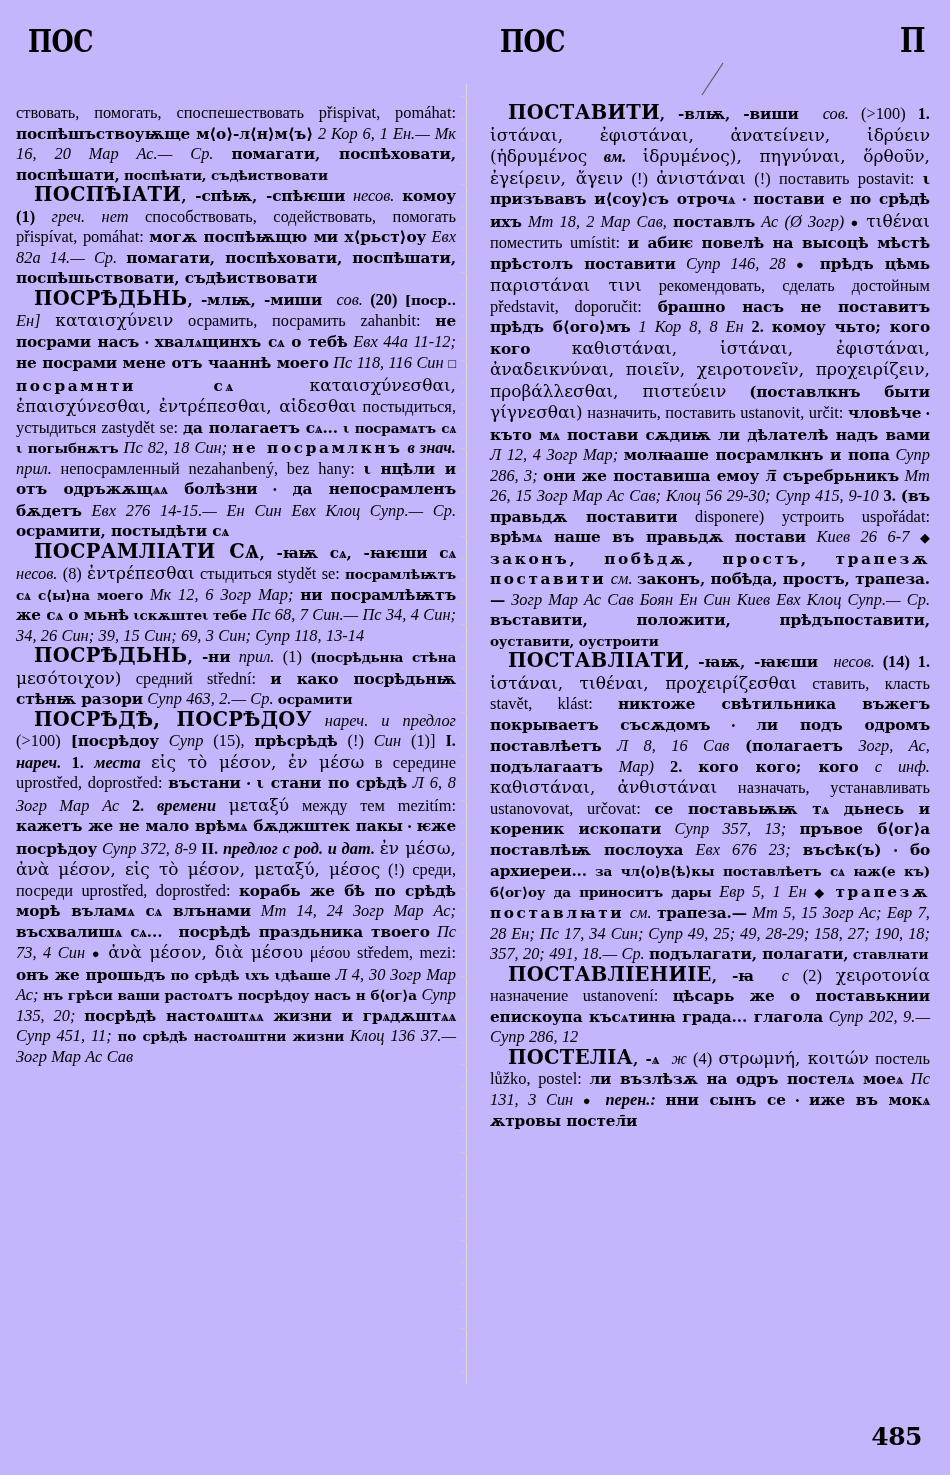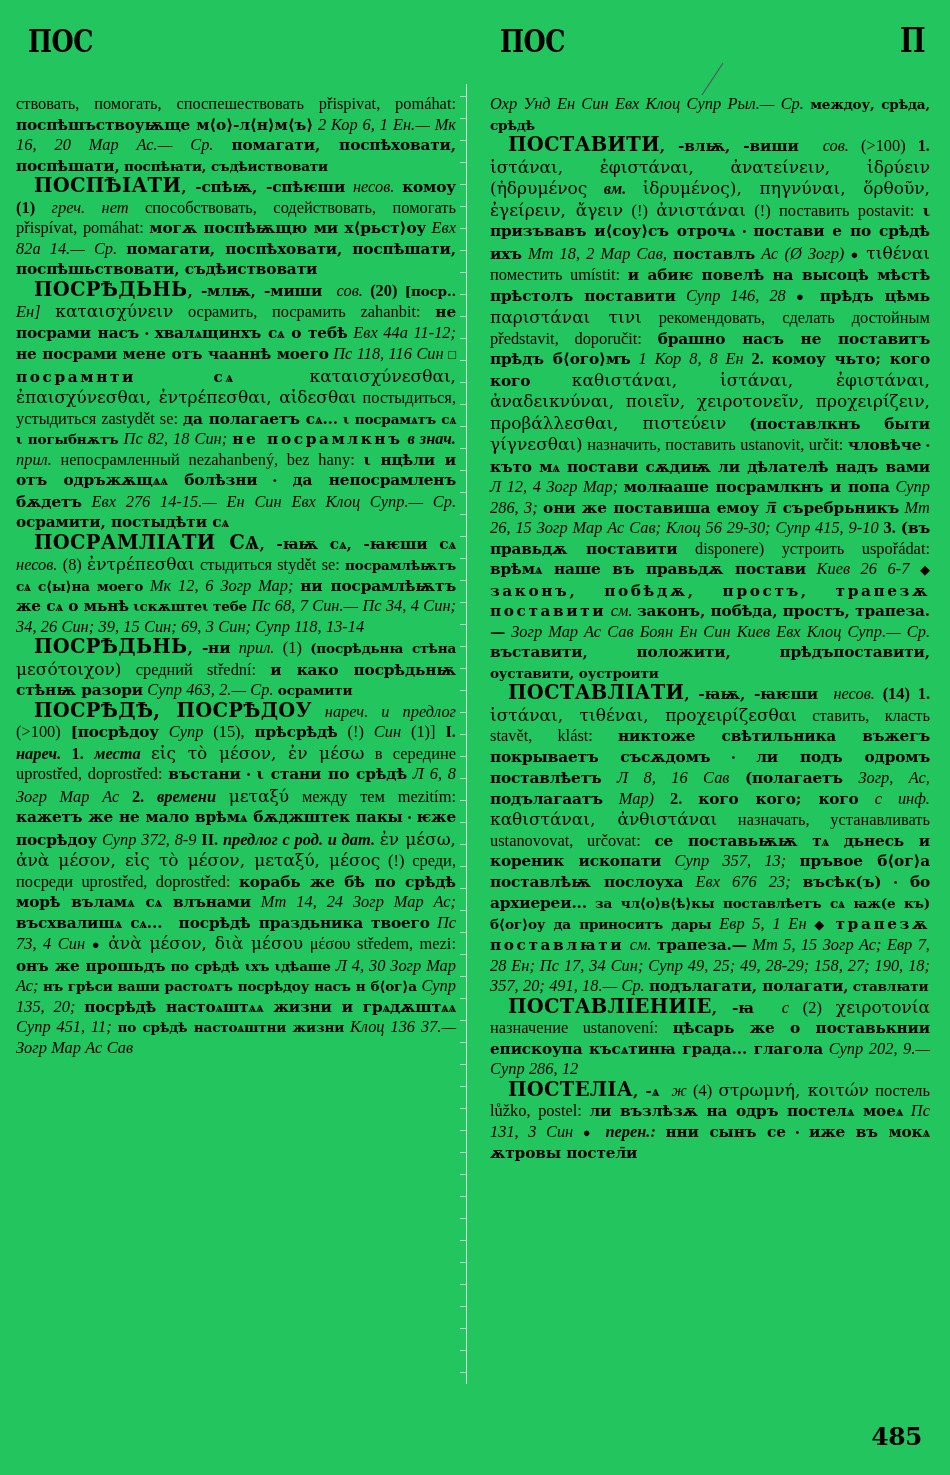--- a/index.html
+++ b/index.html
@@ -15,21 +15,21 @@
     font-family: "Liberation Serif", "DejaVu Serif", serif;
     color: #000000;
     overflow: hidden;
   }
 
   .page {
     position: absolute;
     inset: 0;
     width: 950px;
     height: 1475px;
-    background: #22c55e;
+    background: #c4b5fd;
   }
 
   
   .running-head {
     position: absolute;
     top: 24px;
     left: 28px;
     right: 26px;
     height: 44px;
   }
@@ -68,21 +68,21 @@
   
   .columns {
     position: absolute;
     top: 86px;
     left: 16px;
     width: 918px;
     height: 1290px;
   }
   .col {
     position: absolute;
-    top: 8px;
+    top: 17px;
     width: 440px;
     height: 1290px;
   }
   .col-left  { left: 0px; }
   .col-right { left: 474px; }
 
   
   .entry, .cont {
     margin: 0 0 0 0;
     font-size: 16.4px;
@@ -307,24 +307,20 @@
         <span class="ocs">посрѣдѣ настоѧштѧѧ жизни и грѧдѫштѧѧ</span>
         <span class="it">Супр 451, 11;</span>
         <span class="ocs-sm">по срѣдѣ настоѧ​штни жизни</span>
         <span class="it">Клоц 136 37.— Зогр Мар Ас Сав</span>
       </p>
 
     </div>
 
     <div class="col col-right">
 
-      <p class="cont">
-        <span class="it">Охр Унд Ен Син Евх Клоц Супр Рыл.— Ср.</span>
-        <span class="ocs-sm">междоу, срѣда, срѣдѣ</span>
-      </p>
 
       <p class="entry">
         <span class="headword">ПОСТАВИТИ</span><span class="ocs">, </span><span class="ocs">-влѭ, -виши</span>
         <span class="it">&nbsp;</span><span class="it">сов.</span>
         <span class="ru">(&gt;100)</span>
         <span class="ru nb">1.</span>
         <span class="gr">ἱστάναι, ἐφιστάναι, ἀνατείνειν, ἱδρύειν (ἡδρυμένος</span>
         <span class="it-b">вм.</span>
         <span class="gr">ἱδρυμένος), πηγνύναι, ὅρθοῦν, ἐγείρειν, ἄγειν</span>
         <span class="ru">(!)</span>

